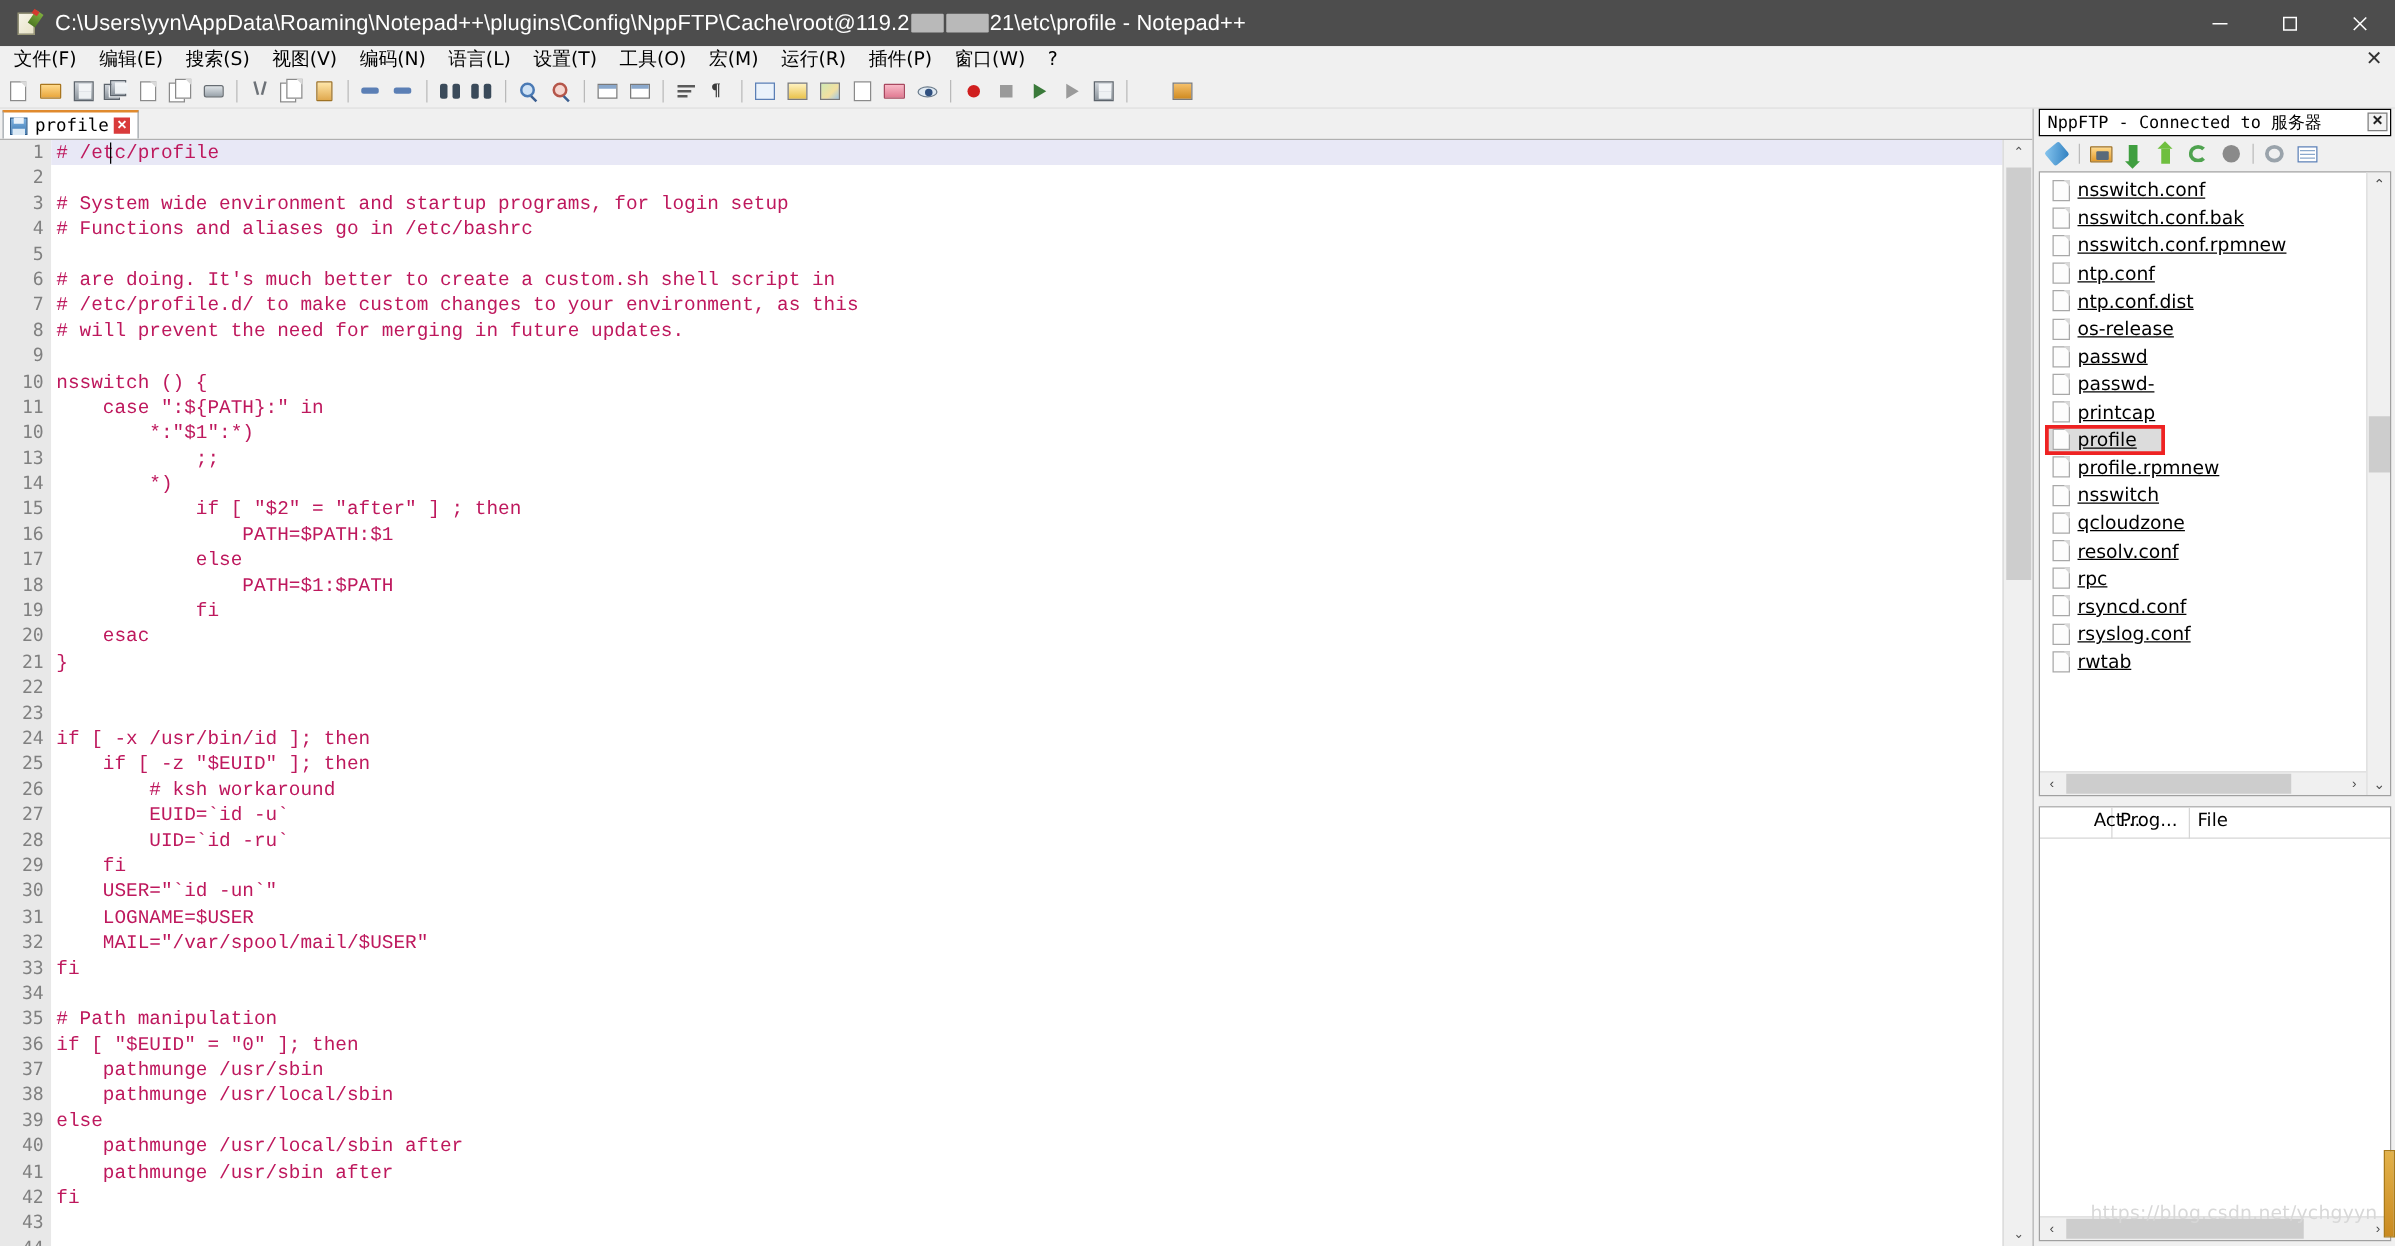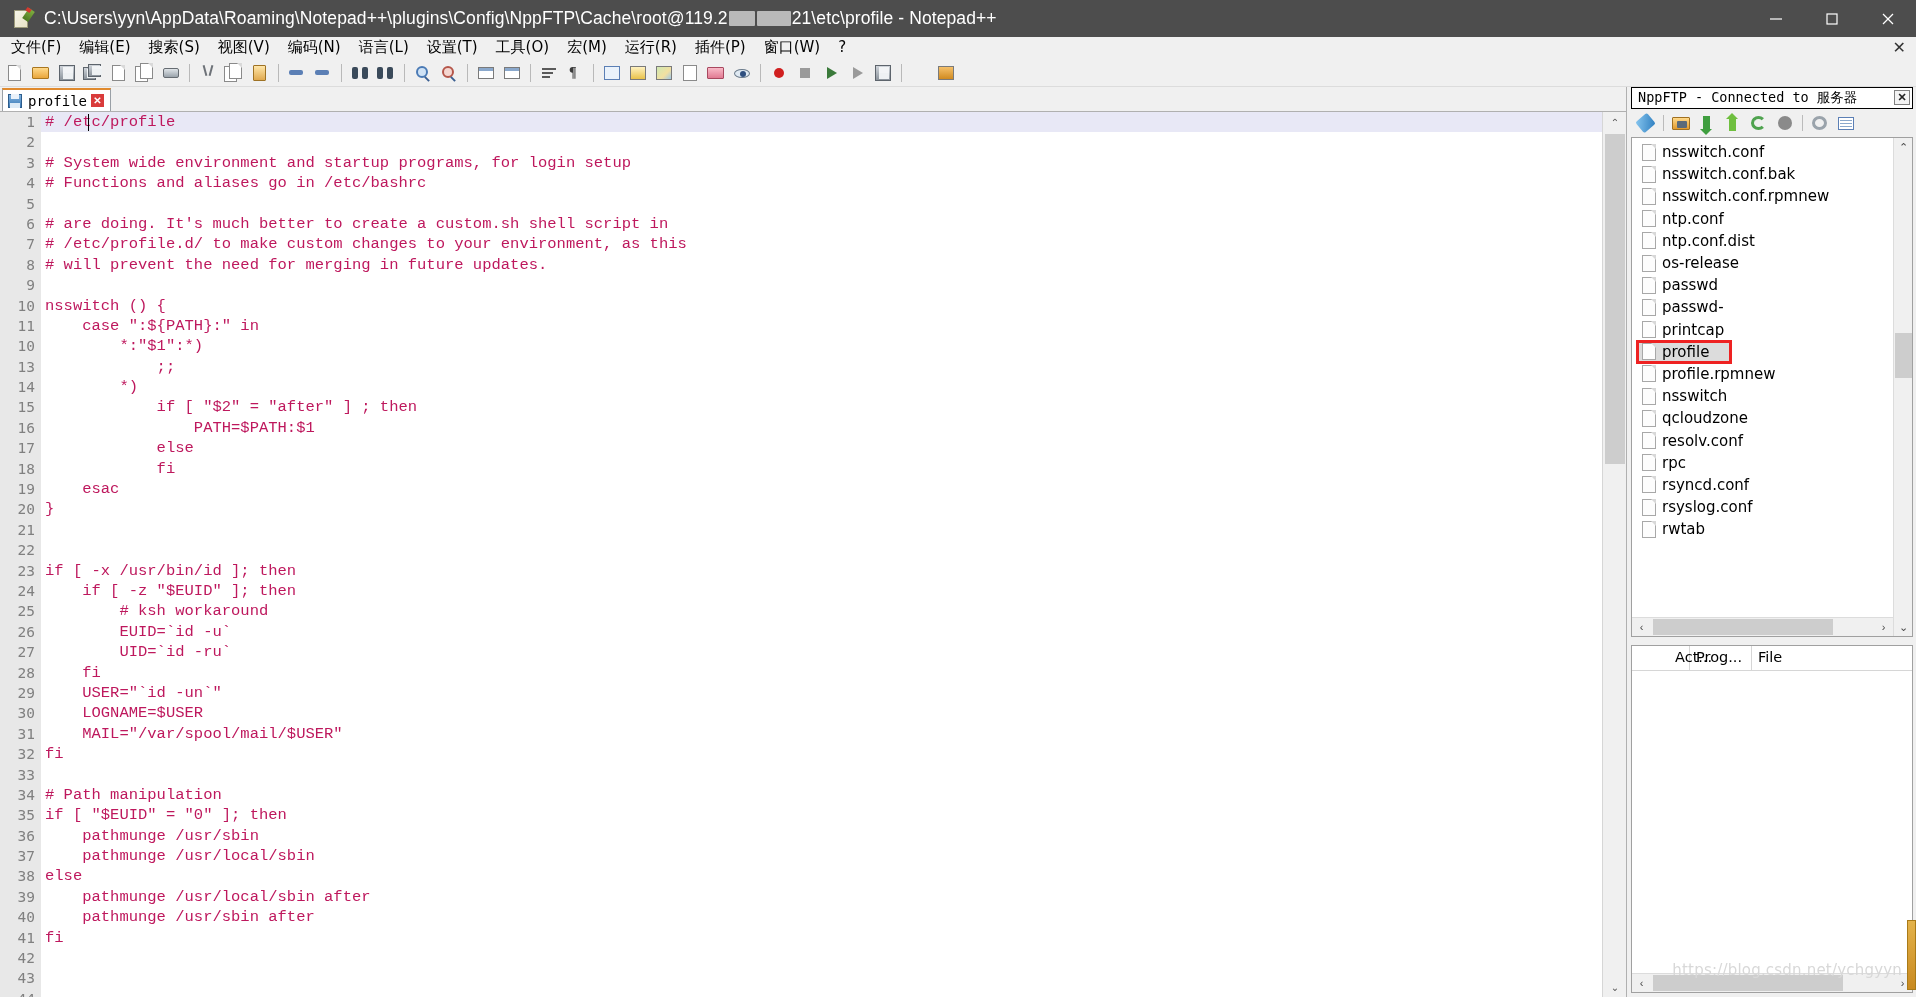--- a/index.html
+++ b/index.html
@@ -265,21 +265,21 @@
   .sh-gear { position:absolute; left:3px; top:3px; width:15px; height:14px;
     border:3px solid #9aa3ab; border-radius:50%;}
   .sh-grid { position:absolute; left:3px; top:4px; width:16px; height:13px;
     background:#ffffff; border:1px solid #5b7fb5;}
   .sh-grid i{position:absolute;left:1px;right:1px;height:1px;background:#8aa8cc;}
 
   #ftp-tree {
     position: absolute; left: 4px; top: 50px; width: 282px; height: 500px;
     background: #ffffff; border: 1px solid #a0a0a0; overflow: hidden;
   }
-  #ftp-tree .rows { position: absolute; left: 0; top: 3px; right: 16px; }
+  #ftp-tree .rows { position: absolute; left: 0; top: 3px; right: 16px; text-decoration: underline; }
   .frow {
     height: 22.2px; display: flex; align-items: center; padding-left: 10px;
     position: relative;
   }
   .frow .ficon {
     width: 14px; height: 17px; margin-right: 6px; flex: 0 0 auto;
     background: #fdfdfd; border: 1px solid #a8a8a8; position: relative;
   }
   .frow .ficon:after {
     content: ""; position: absolute; right: -1px; top: -1px;
@@ -614,20 +614,21 @@
       <div class="cl"># will prevent the need for merging in future updates.</div>
       <div class="cl"></div>
       <div class="cl">nsswitch () {</div>
       <div class="cl">    case ":${PATH}:" in</div>
       <div class="cl">        *:"$1":*)</div>
       <div class="cl">            ;;</div>
       <div class="cl">        *)</div>
       <div class="cl">            if [ "$2" = "after" ] ; then</div>
       <div class="cl">                PATH=$PATH:$1</div>
       <div class="cl">            else</div>
+      <div class="cl">                PATH=$1:$PATH</div>
       <div class="cl">            fi</div>
       <div class="cl">    esac</div>
       <div class="cl">}</div>
       <div class="cl"></div>
       <div class="cl"></div>
       <div class="cl">if [ -x /usr/bin/id ]; then</div>
       <div class="cl">    if [ -z "$EUID" ]; then</div>
       <div class="cl">        # ksh workaround</div>
       <div class="cl">        EUID=`id -u`</div>
       <div class="cl">        UID=`id -ru`</div>

